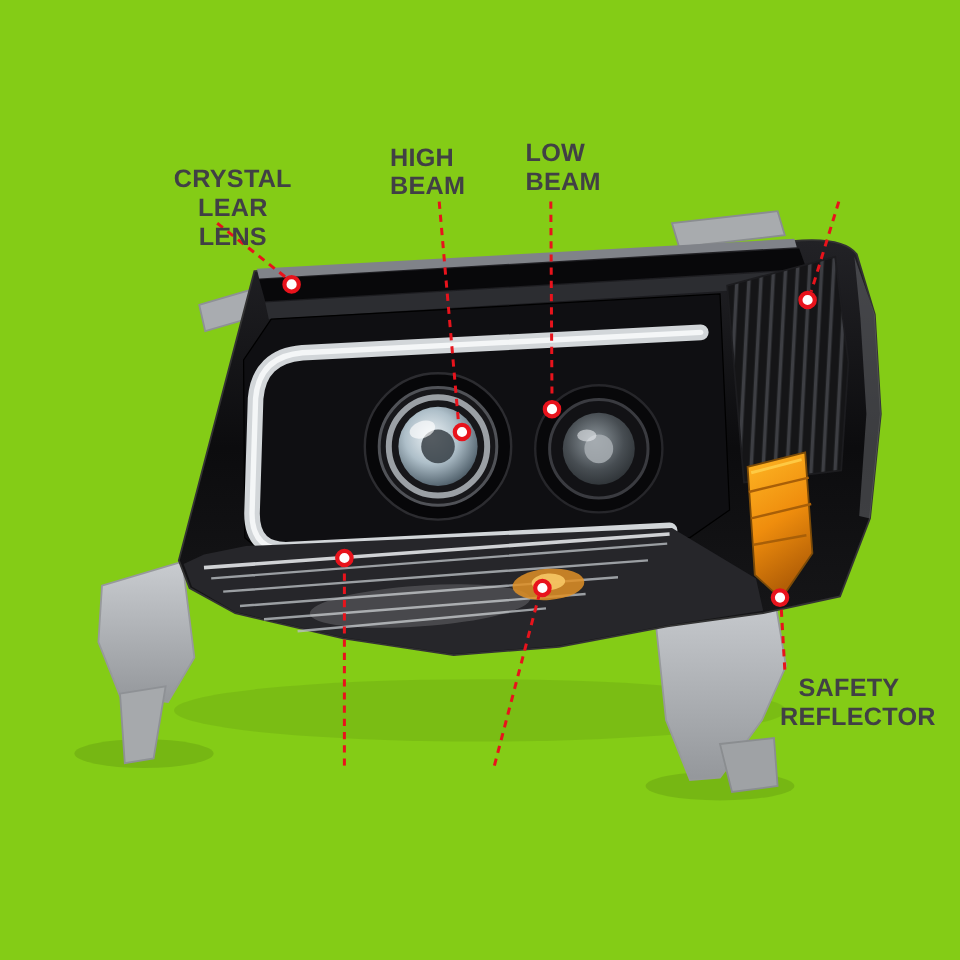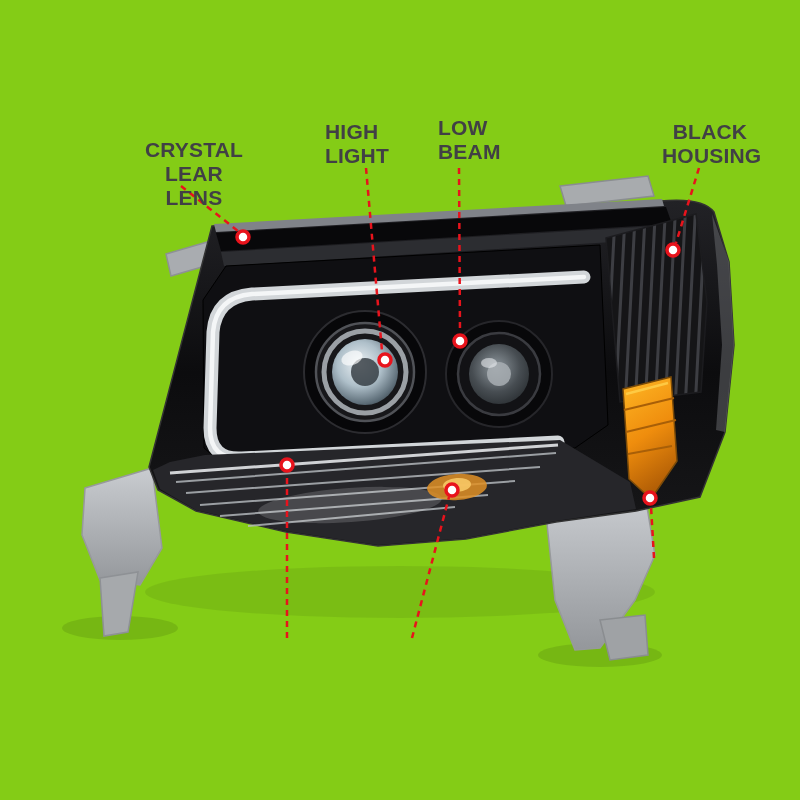--- a/index.html
+++ b/index.html
@@ -141,19 +141,19 @@
       <circle cx="673" cy="250" r="6"></circle>
       <circle cx="650" cy="498" r="6"></circle>
       <circle cx="287" cy="465" r="6"></circle>
       <circle cx="452" cy="490" r="6"></circle>
     </g>
   </svg>
 
   <div id="c-crystal" class="callout ta-c">CRYSTAL
 LEAR LENS</div>
   <div id="c-high" class="callout">HIGH
-LIGHT</div>
+BEAM</div>
   <div id="c-low" class="callout">LOW
 BEAM</div>
-  <div id="c-black" class="callout ta-c">BLACK
-HOUSING</div>
+  <div id="c-safety" class="callout ta-c">SAFETY
+REFLECTOR</div>
 
 </div>
 
 </body></html>

